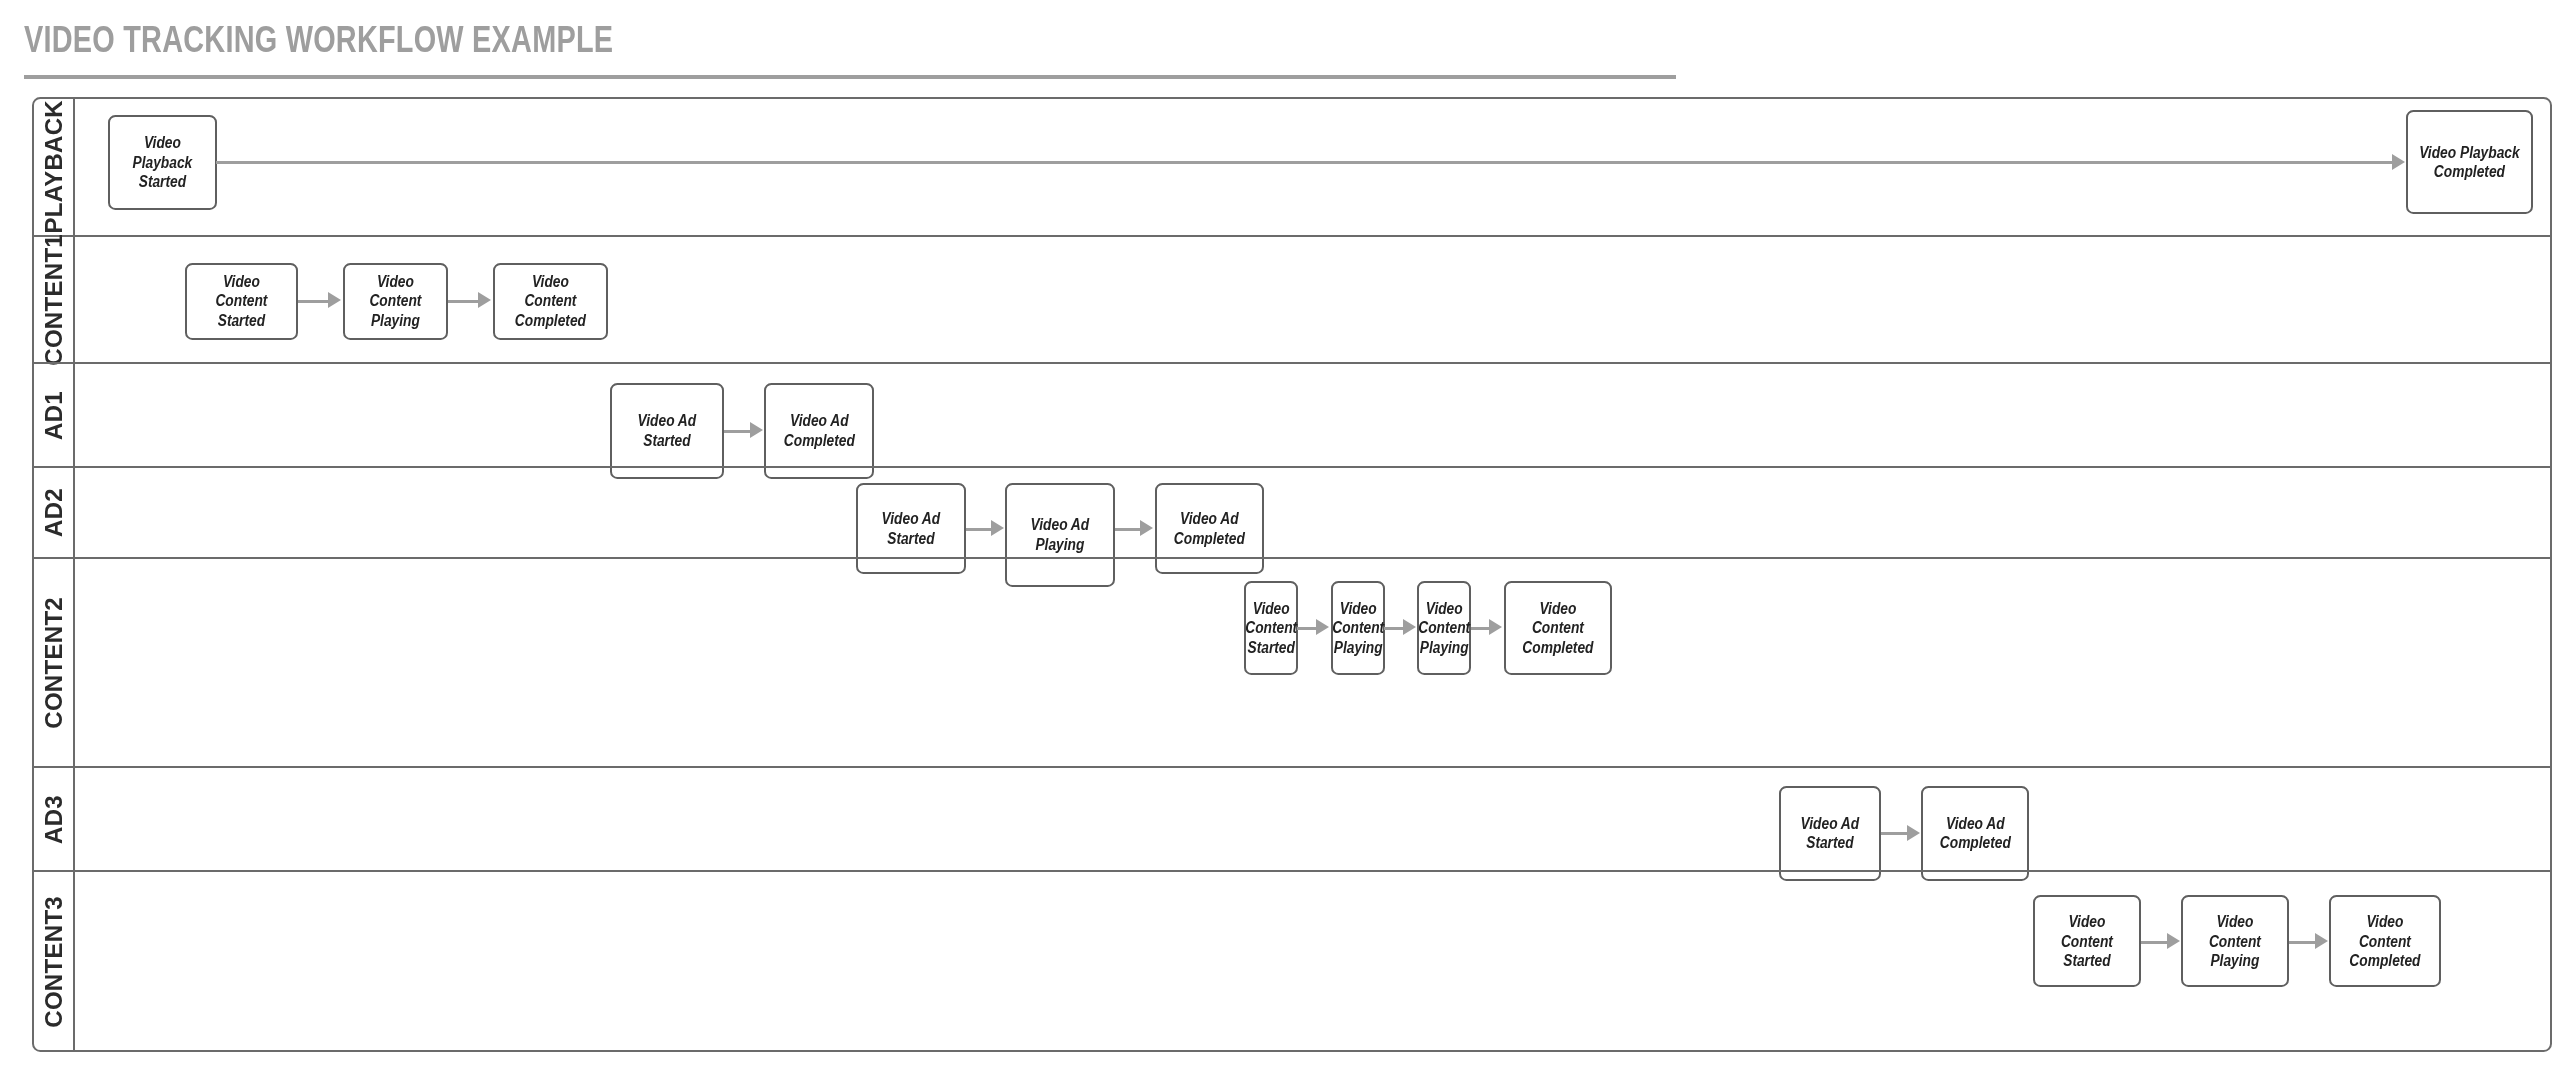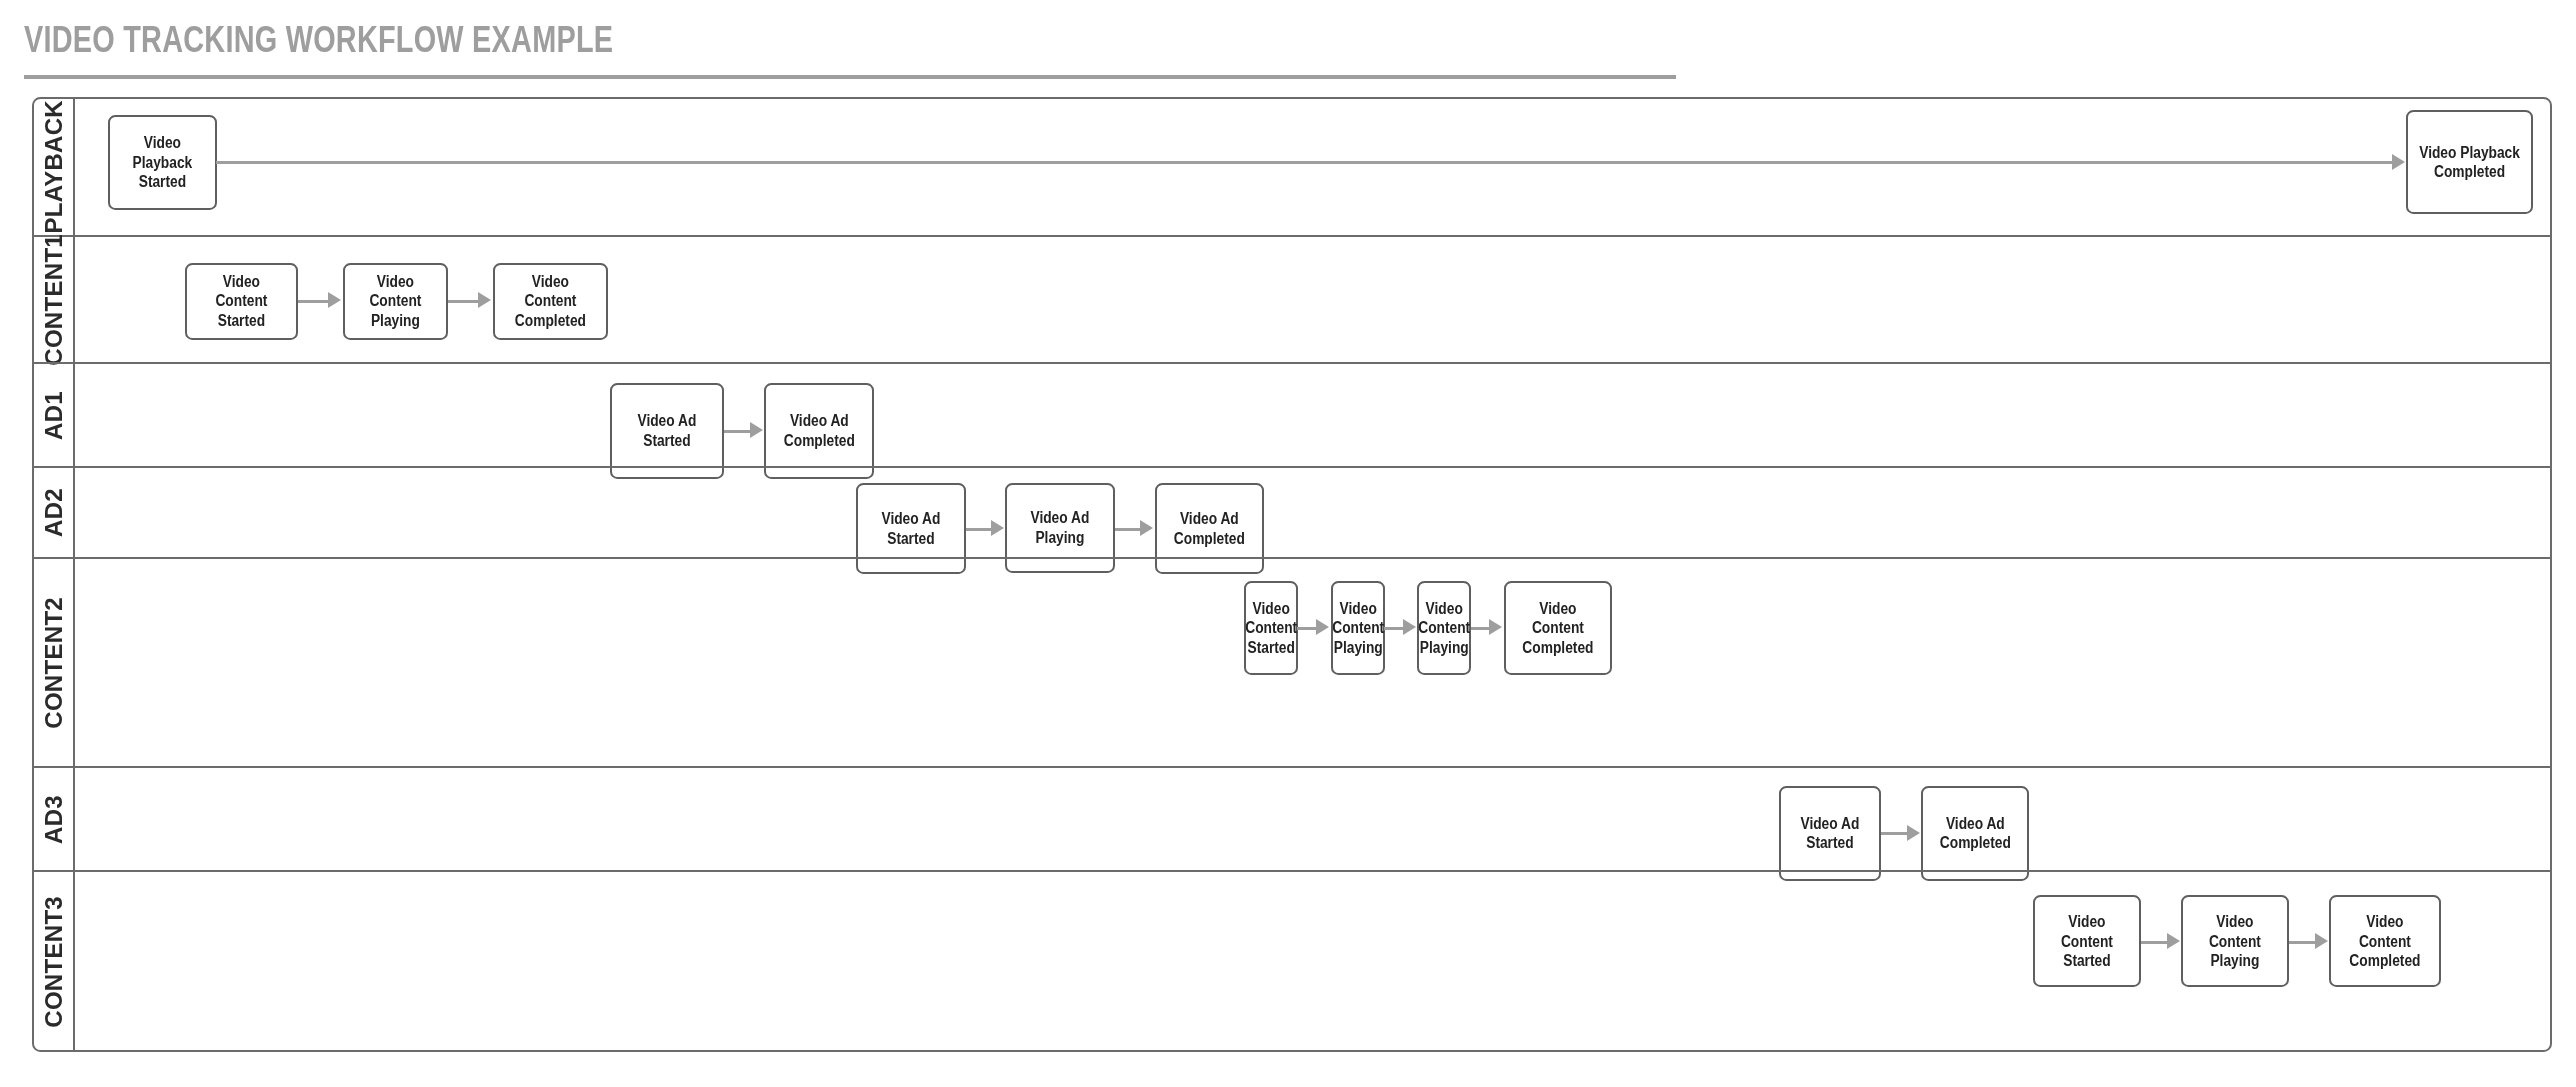--- a/index.html
+++ b/index.html
@@ -89,20 +89,21 @@
     white-space: nowrap;
     transform-origin: center;
   }
 
   .lane-body {
     position: absolute;
     left: 41px;
     right: 0;
     top: 0;
     bottom: 0;
+    font-style: italic;
   }
 
   
   .node {
     position: absolute;
     border: 2.6px solid #5f5f5f;
     border-radius: 7.3px;
     background: #ffffff;
     box-sizing: border-box;
     display: flex;
@@ -209,21 +210,21 @@
   <div class="lane" style="top:367px; height:91px;">
     <div class="lane-label-cell">
       <span class="lane-label-text">AD2</span>
     </div>
     <div class="lane-body">
       <div class="node" style="left:781px; top:15px; width:110px; height:91px;">
         <span class="node-label">Video Ad Started</span>
       </div>
       <div class="connector" style="left:891px; top:60px; width:26px;"></div>
       <div class="arrowhead" style="left:916px; top:52px;"></div>
-      <div class="node" style="left:930px; top:15px; width:110px; height:90px;">
+      <div class="node" style="left:930px; top:15px; width:110px; height:104px;">
         <span class="node-label">Video Ad Playing</span>
       </div>
       <div class="connector" style="left:1040px; top:60px; width:26px;"></div>
       <div class="arrowhead" style="left:1065px; top:52px;"></div>
       <div class="node" style="left:1080px; top:15px; width:109px; height:91px;">
         <span class="node-label">Video Ad
 Completed</span>
       </div>
     </div>
   </div>

